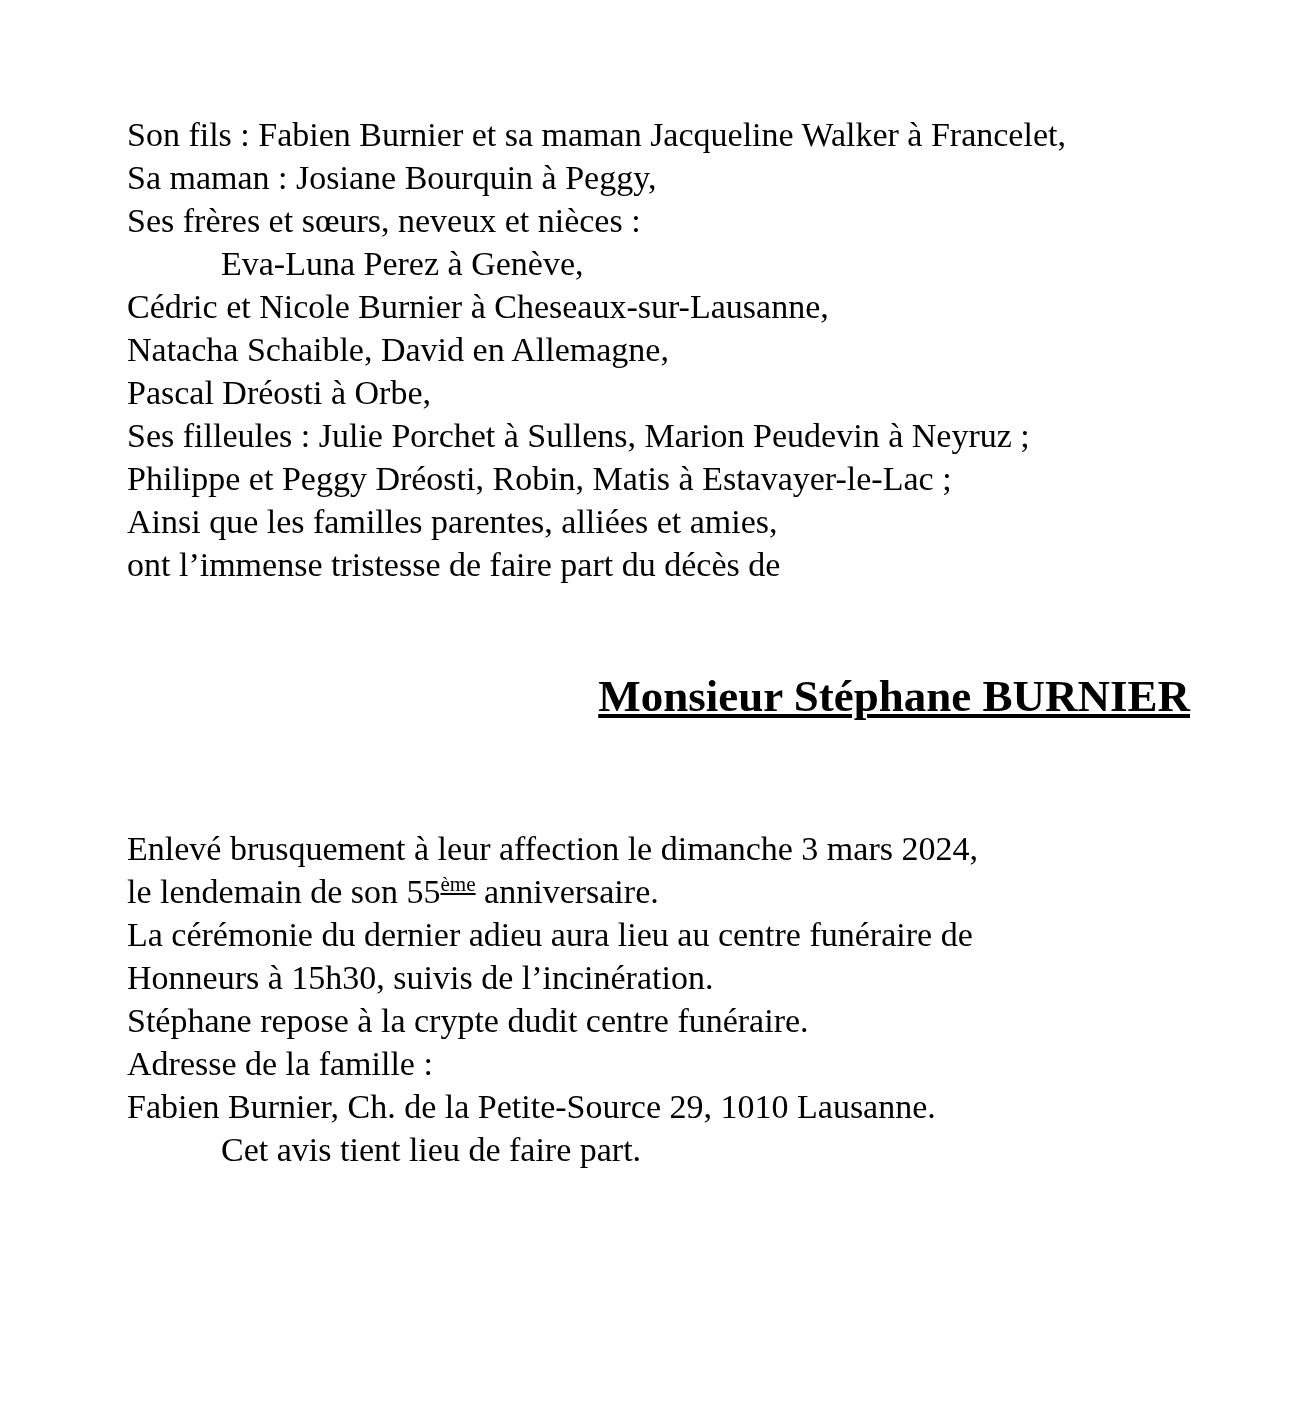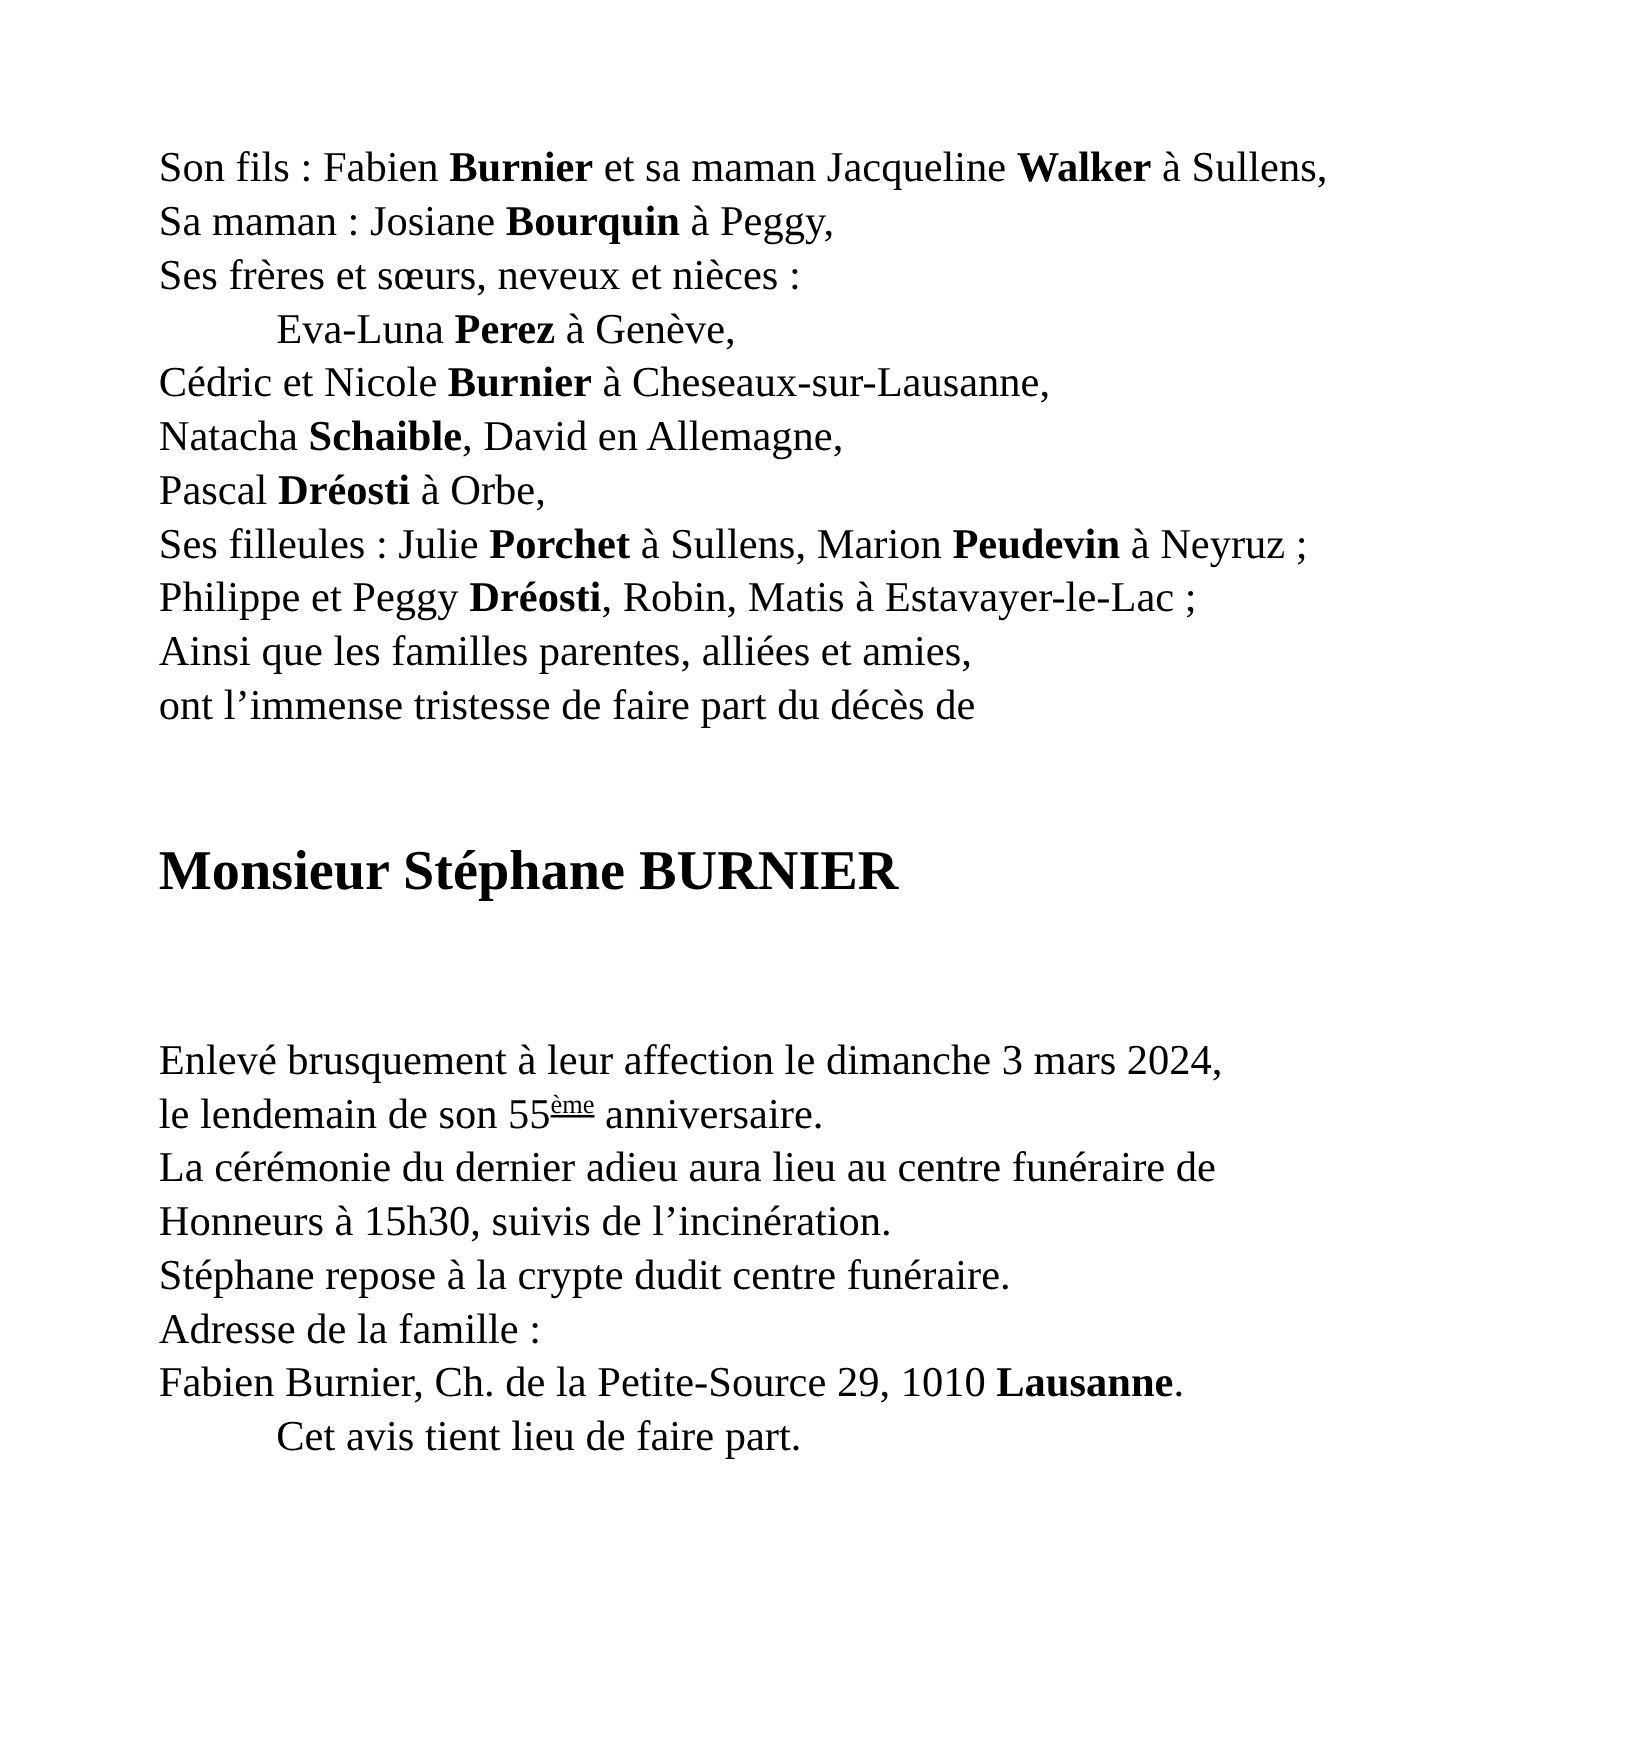--- a/index.html
+++ b/index.html
@@ -24,48 +24,49 @@
   }
   .line {
     font-size: 34px;
     line-height: 43px;
     white-space: pre-wrap;
   }
   .line.indent {
     padding-left: 94px;
   }
   .bold {
-    font-weight: 700;
+    font-weight: 400;
   }
   .sup {
     font-size: 0.62em;
     position: relative;
     top: -0.55em;
     line-height: 0;
     text-decoration: underline;
   }
   .title {
     margin: 82px 0 0 0;
     font-size: 45px;
     line-height: 56px;
     font-weight: 700;
-    text-align: left;
+    text-align: right;
+    text-decoration: underline;
   }
   .details {
     margin-top: 103px;
   }
 </style>
 </head>
 <body>
 
 <div class="page">
   <div class="column">
 
     <div>
-        <div class="line"><span>Son fils : Fabien </span><span class="bold">Burnier</span><span> et sa maman Jacqueline </span><span class="bold">Walker</span><span> à Sullens,</span></div>
+        <div class="line"><span>Son fils : Fabien </span><span class="bold">Burnier</span><span> et sa maman Jacqueline </span><span class="bold">Walker</span><span> à Francelet,</span></div>
         <div class="line"><span>Sa maman : Josiane </span><span class="bold">Bourquin</span><span> à Peggy,</span></div>
         <div class="line"><span>Ses frères et sœurs, neveux et nièces :</span></div>
         <div class="line indent"><span>Eva-Luna </span><span class="bold">Perez</span><span> à Genève,</span></div>
         <div class="line"><span>Cédric et Nicole </span><span class="bold">Burnier</span><span> à Cheseaux-sur-Lausanne,</span></div>
         <div class="line"><span>Natacha </span><span class="bold">Schaible</span><span>, David en Allemagne,</span></div>
         <div class="line"><span>Pascal </span><span class="bold">Dréosti</span><span> à Orbe,</span></div>
         <div class="line"><span>Ses filleules : Julie </span><span class="bold">Porchet</span><span> à Sullens, Marion </span><span class="bold">Peudevin</span><span> à Neyruz ;</span></div>
         <div class="line"><span>Philippe et Peggy </span><span class="bold">Dréosti</span><span>, Robin, Matis à Estavayer-le-Lac ;</span></div>
         <div class="line"><span>Ainsi que les familles parentes, alliées et amies,</span></div>
         <div class="line"><span>ont l’immense tristesse de faire part du décès de</span></div>

